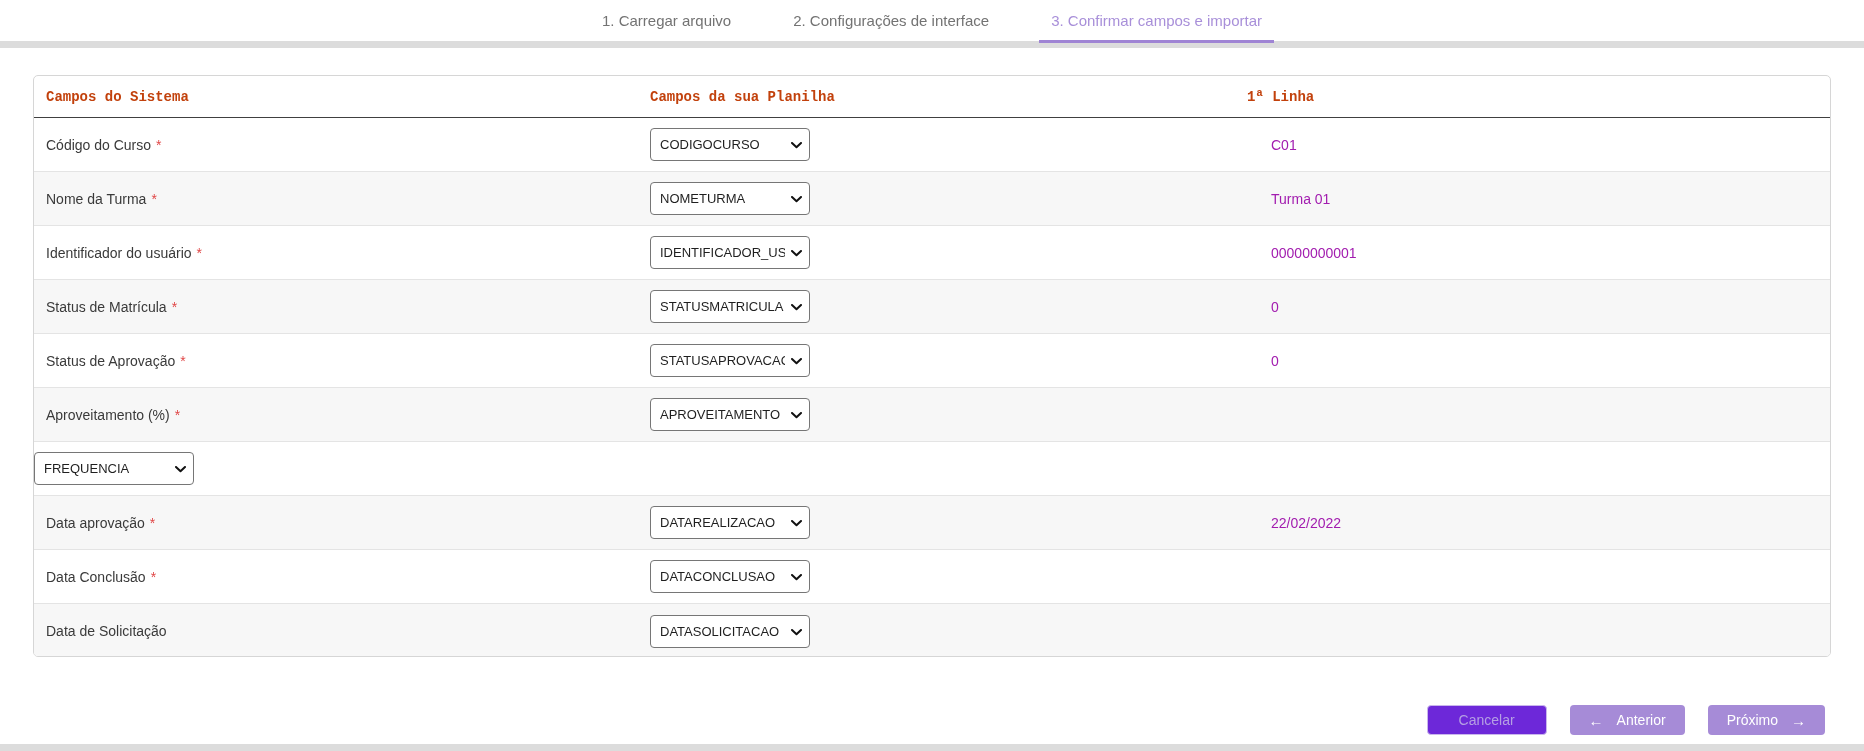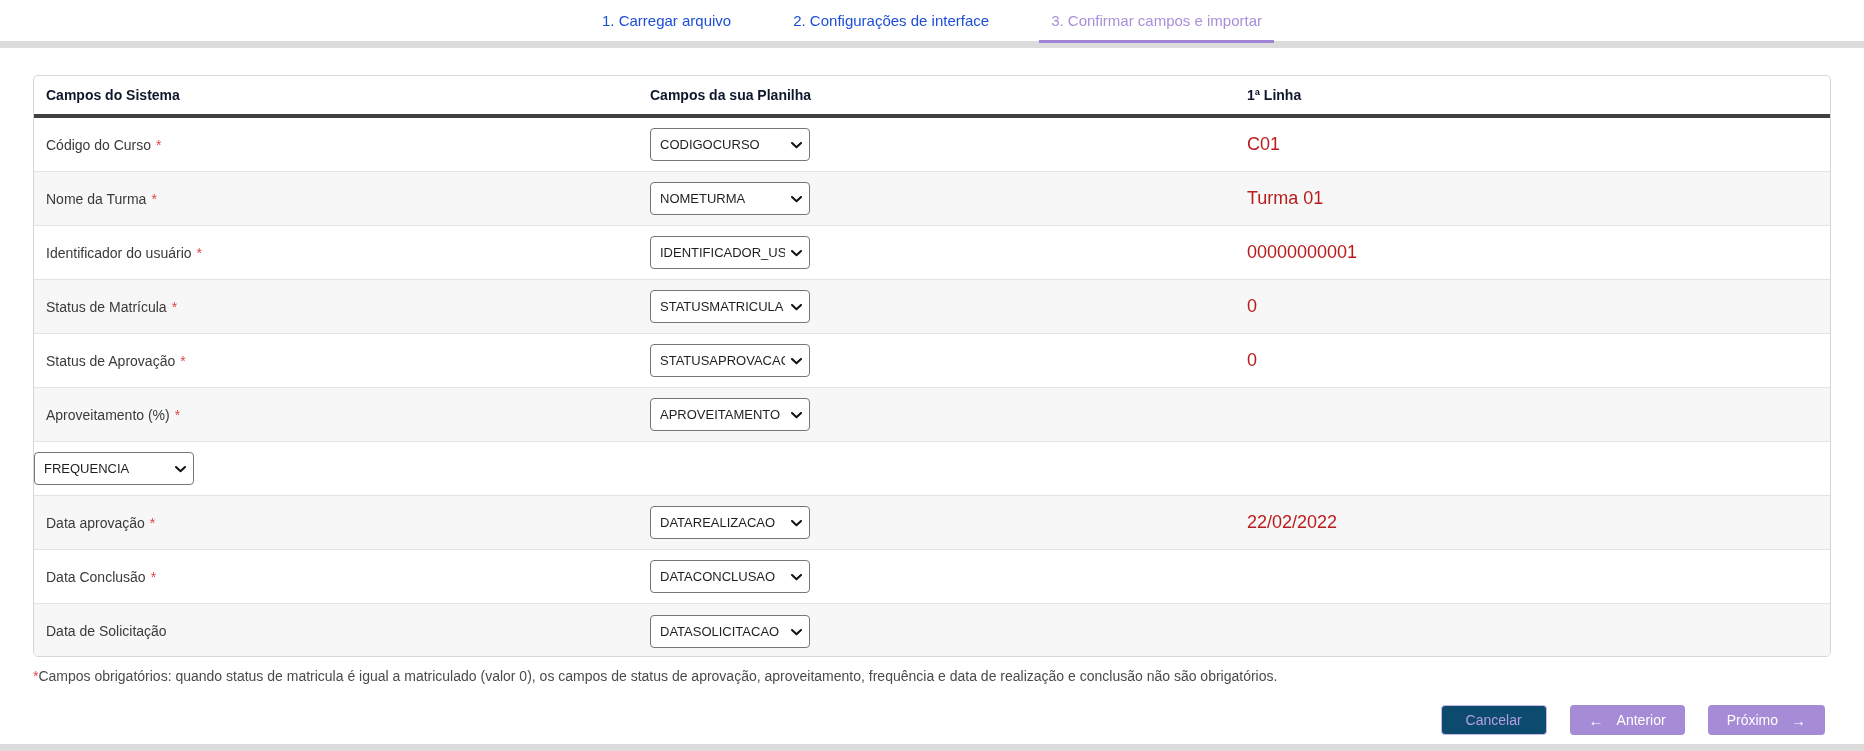--- a/index.html
+++ b/index.html
@@ -4,57 +4,57 @@
 <style>
   * { margin:0; padding:0; box-sizing:border-box; }
   html,body { background:#fff; }
   body { font-family:"Liberation Sans","DejaVu Sans",sans-serif; }
   .page { position:relative; width:1864px; height:751px; background:#fff; overflow:hidden; }
 
   
   .steps-bar { position:absolute; top:0; left:0; right:0; height:41px; background:#fff;
                display:flex; justify-content:center; align-items:stretch; gap:38px; z-index:2; }
   .step { position:relative; display:flex; align-items:center; padding:0 12px;
-          font-size:15px; color:#1d4ed8; cursor:pointer; white-space:nowrap; }
+          font-size:15px; color:#737373; cursor:pointer; white-space:nowrap; }
   .step.active { color:#a88fd9; }
   .step.active::after { content:""; position:absolute; left:0; right:0; top:40px; height:3px; background:#9f84d4; }
   .top-strip { position:absolute; top:41px; left:0; right:0; height:7px; background:#dcdcdc; z-index:1; }
   .bottom-strip { position:absolute; bottom:0; left:0; right:0; height:7px; background:#dcdcdc; }
 
   
   .card { position:absolute; left:33px; right:33px; top:75px; height:582px;
           background:#fff; border:1px solid #d6d6d6; border-radius:5px; overflow:hidden; }
   .thead { display:grid; grid-template-columns:616px 597px auto; align-items:center;
-           height:42px; border-bottom:4px solid #404040; font-size:14px; font-weight:bold; color:#0f172a; }
+           height:42px; border-bottom:1px solid #404040; font-size:14px; font-weight:bold; color:#c2410c;font-family:Liberation Mono, monospace; }
   .thead .th:first-child { padding-left:12px; }
   .tr { display:grid; grid-template-columns:616px 597px auto; align-items:center;
         height:54px; border-bottom:1px solid #e4e4e4; background:#fff; }
   .tr:last-child { border-bottom:none; }
   .tr.alt { background:#f7f7f7; }
   .td.label { padding-left:12px; font-size:14px; color:#3a3a3a; }
   .req { color:#e04646; margin-left:5px; font-size:14px; }
-  .td.value { font-size:18px; color:#b91c1c; }
+  .td.value { font-size:14px; color:#a21caf;margin-left:24px; }
 
   
   .select-wrap { position:relative; display:inline-block; width:160px; height:33px; }
   select { width:100%; height:100%; appearance:none; -webkit-appearance:none; -moz-appearance:none;
            border:1px solid #767676; border-radius:4px; background:#fff; color:#1f1f1f;
            font-family:"Liberation Sans","DejaVu Sans",sans-serif; font-size:13px;
            padding:0 24px 0 9px; cursor:pointer; }
   .chev { position:absolute; right:8px; top:14px; pointer-events:none; }
 
   
   .footnote { position:absolute; left:33px; top:668px; font-size:14px; color:#4a4a4a; }
   .footnote .red { color:#e04646; }
 
   
   .actions { position:absolute; right:39px; top:705px; display:flex; gap:23px; }
   .btn { height:30px; border-radius:4px; font-family:inherit; font-size:14px; cursor:pointer;
          display:flex; align-items:center; }
-  .btn.ghost { background:#0c4a6e; border:1px solid #c9b6ec; color:#b5a0e3; padding:0 24px; }
+  .btn.ghost { background:#6d28d9; border:1px solid #c9b6ec; color:#b5a0e3; padding:0 31px; }
   .btn.solid { background:#a68bd7; border:none; color:#fff; padding:0 19px; gap:13px; }
   .btn .arrow { font-size:15px; line-height:1; }
 </style>
 </head>
 <body>
 
 <div class="page">
 
   <header class="steps-bar">
     <div class="step">1. Carregar arquivo</div>
@@ -135,21 +135,20 @@
         <div class="tr alt">
           <div class="td label"><span>Data de Solicitação</span></div>
           <div class="td"><span class="select-wrap"><select><option>DATASOLICITACAO</option></select><svg class="chev" width="11" height="7" viewBox="0 0 11 7">
                 <path d="M1 1 L5.5 5.3 L10 1" fill="none" stroke="#111" stroke-width="2" stroke-linecap="round" stroke-linejoin="round"></path>
               </svg></span></div>
           <div class="td value"></div>
         </div>
       </div>
   </section>
 
-  <p class="footnote"><span class="red">*</span><span>Campos obrigatórios: quando status de matricula é igual a matriculado (valor 0), os campos de status de aprovação, aproveitamento, frequência e data de realização e conclusão não são obrigatórios.</span></p>
 
   <div class="actions">
     <button class="btn ghost">Cancelar</button>
     <button class="btn solid">
       <span class="arrow">←</span>
       <span>Anterior</span>
     </button>
     <button class="btn solid">
       <span>Próximo</span>
       <span class="arrow">→</span>

